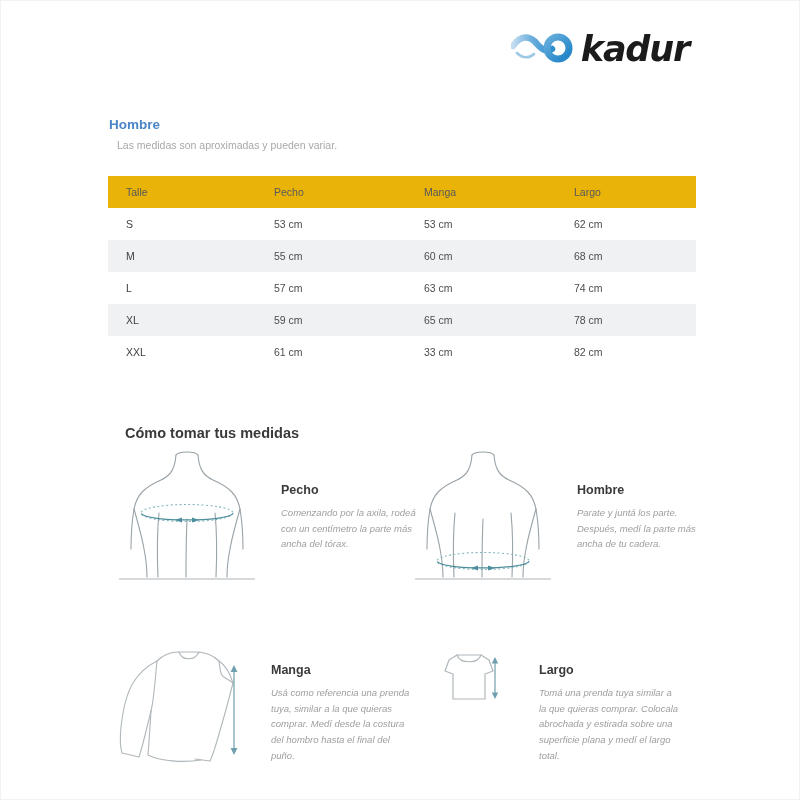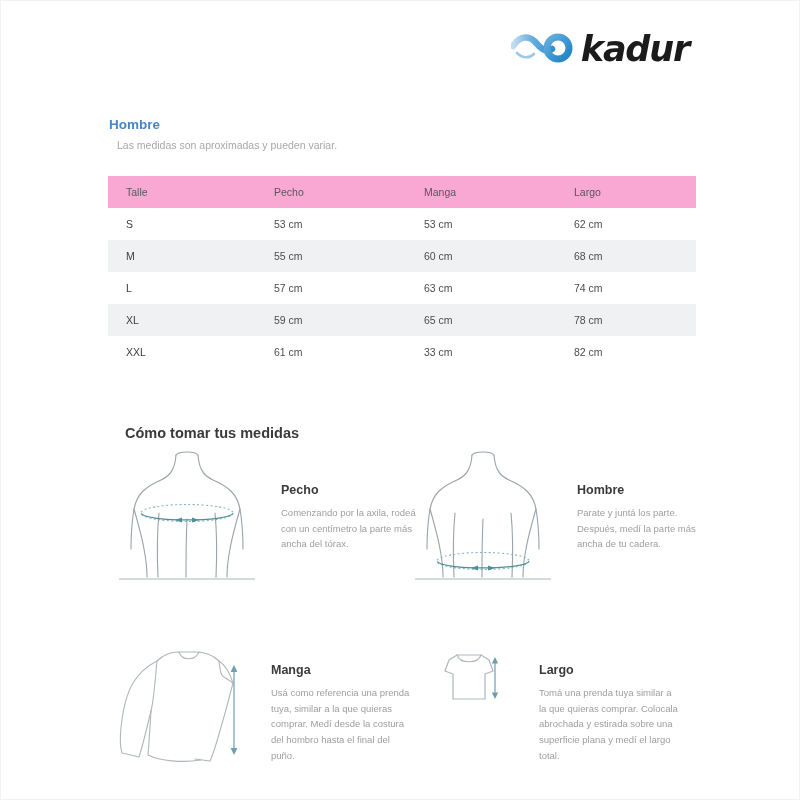--- a/index.html
+++ b/index.html
@@ -86,21 +86,21 @@
   .size-table td {
     text-align: left;
     font-size: 10.5px;
     font-weight: normal;
     color: #4d4d4d;
     padding: 0 0 0 18px;
     height: 32px;
     vertical-align: middle;
     border: 0;
   }
-  .size-table thead tr { background: #f9a8d4; }
+  .size-table thead tr { background: #eab308; }
   .size-table tbody tr:nth-child(odd) { background: #ffffff; }
   .size-table tbody tr:nth-child(even) { background: #f0f1f2; }
   .size-table th { color: #55595c; }
   .size-table td.size-cell { color: #3d3d3d; }
   .col-talle  { width: 148px; }
   .col-pecho  { width: 150px; }
   .col-manga  { width: 150px; }
   .col-largo  { width: 140px; }
 
   
@@ -125,20 +125,21 @@
     font-size: 12.5px;
     font-weight: bold;
     color: #3a3a3a;
   }
   .measure-text p {
     margin: 0;
     font-size: 9.5px;
     line-height: 1.65;
     color: #9e9e9e;
     max-width: 140px;
+    font-style: italic;
   }
 
   #block-pecho  { left: 112px; top: 448px; }
   #block-cadera { left: 408px; top: 448px; }
   #block-manga  { left: 112px; top: 640px; }
   #block-largo  { left: 430px; top: 640px; }
 
   #block-pecho .measure-text,
   #block-cadera .measure-text { margin-left: 20px; padding-top: 34px; }
   #block-manga .measure-text { margin-left: 18px; padding-top: 22px; }

